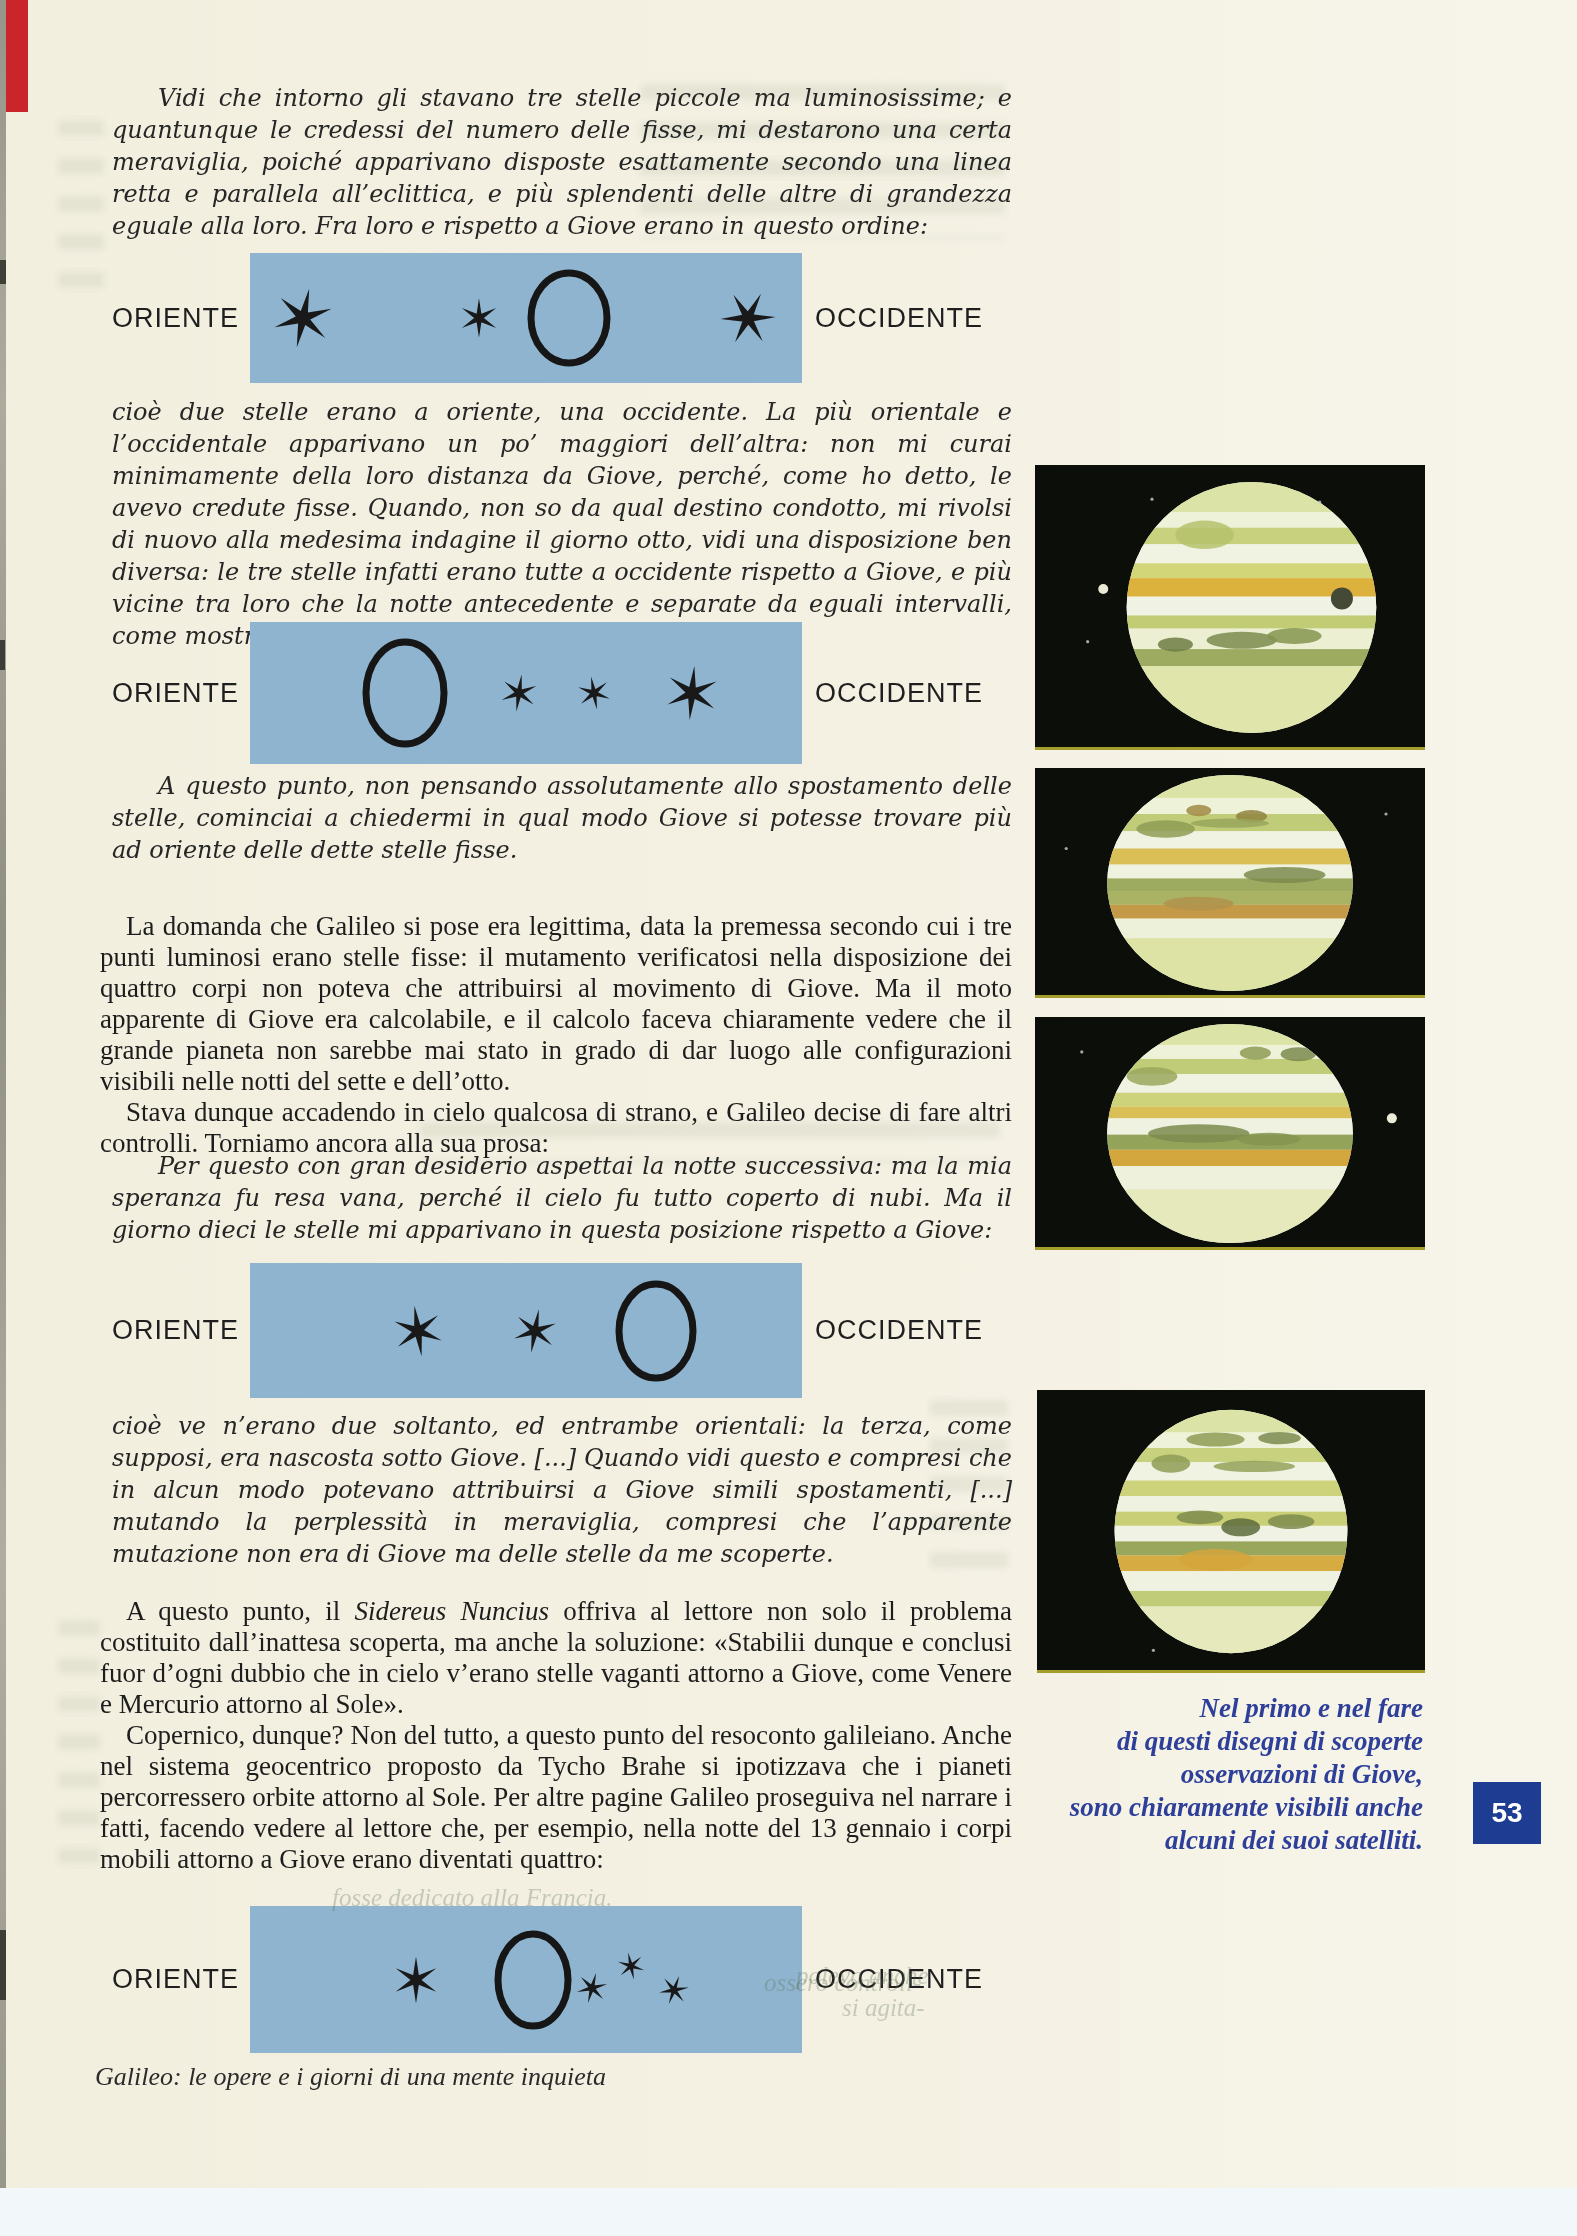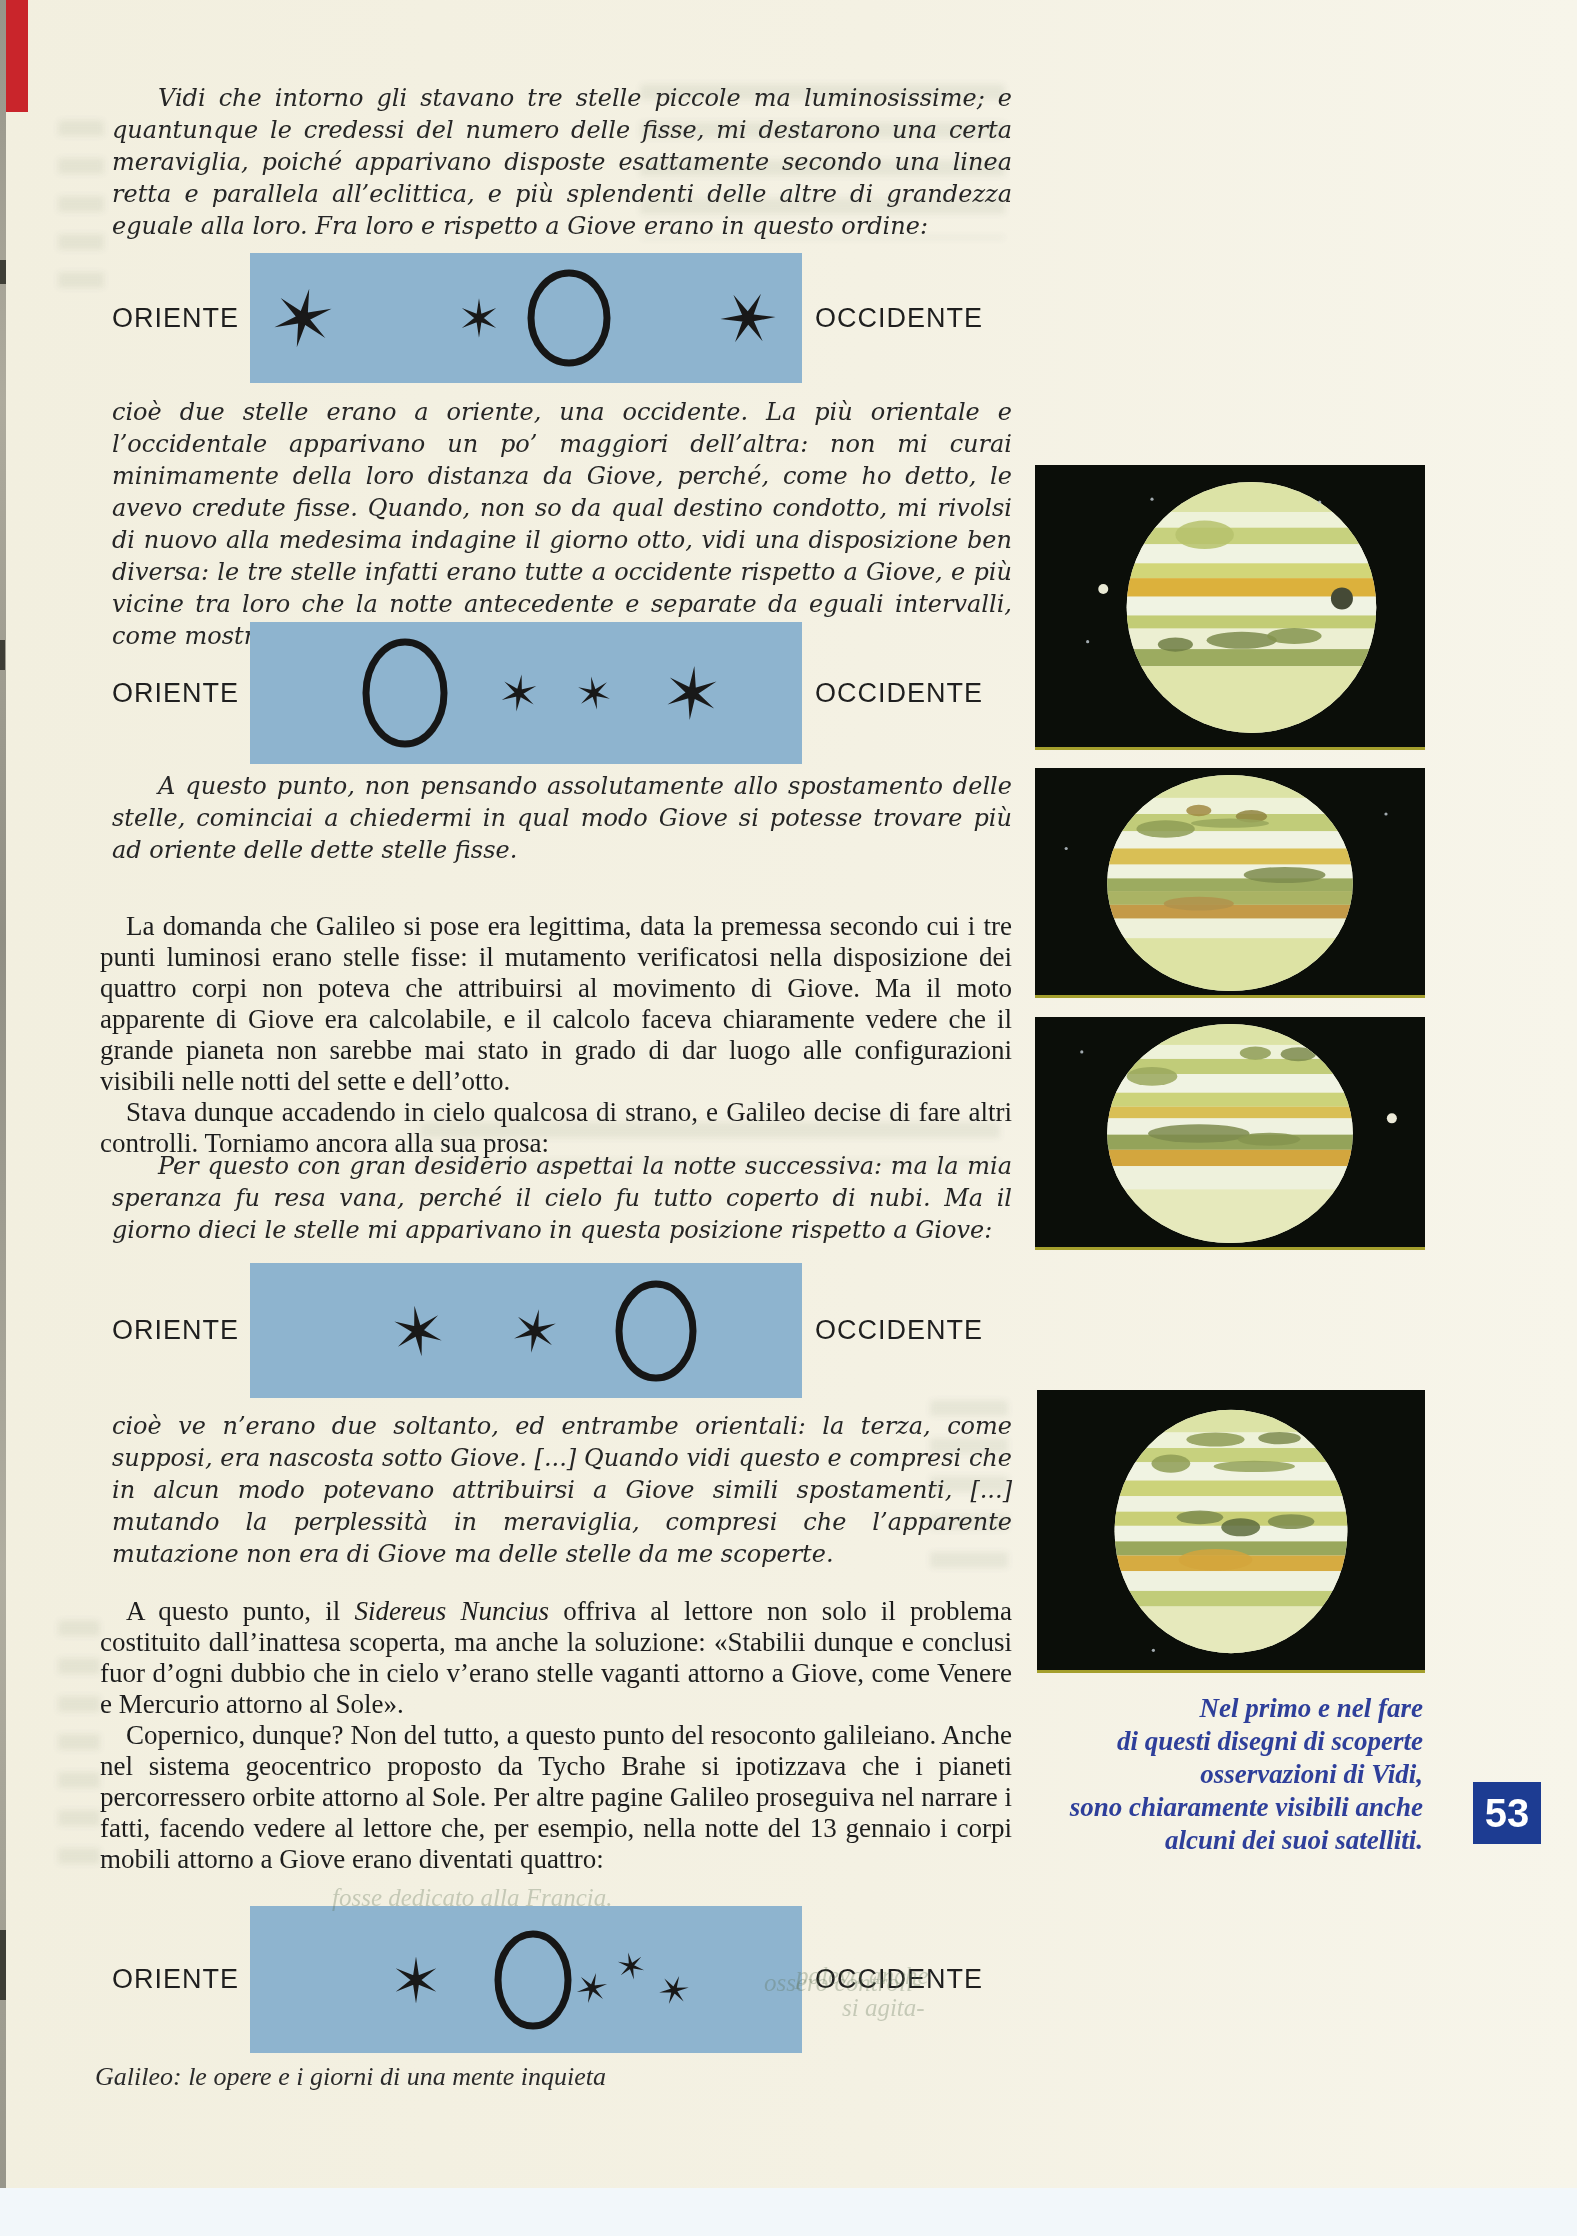--- a/index.html
+++ b/index.html
@@ -31,21 +31,21 @@
   
   .caption{position:absolute;left:1010px;top:1692px;width:413px;text-align:right;
            font-family:"Liberation Serif",serif;font-style:italic;font-weight:bold;
            font-size:27px;line-height:33px;color:#2e3f9a;}
   .footer{position:absolute;left:95px;top:2062px;width:700px;
           font-family:"Liberation Serif",serif;font-style:italic;
           font-size:26px;color:#2b2b2b;}
   .pnum{position:absolute;left:1473px;top:1782px;width:68px;height:62px;
         background:#1d3c92;display:flex;align-items:center;justify-content:center;
         font-family:"Liberation Sans",sans-serif;font-weight:bold;
-        font-size:40px;color:#ffffff;}
+        font-size:28px;color:#ffffff;}
   
   .ghost-text{position:absolute;font-family:"Liberation Serif",serif;
               font-style:italic;font-size:25px;color:#5a6e52;opacity:.3;
               filter:blur(.7px);white-space:nowrap;}
   .ghost-stripes{position:absolute;filter:blur(3px);opacity:.8;border-radius:4px;
      background:repeating-linear-gradient(180deg,rgba(110,125,95,.13) 0 16px,rgba(0,0,0,0) 16px 38px);}
   .left-edge{position:absolute;left:0;top:0;width:6px;height:2236px;opacity:.5;
      background:linear-gradient(180deg,#3a3a33 0%,#6a675c 18%,#2e2e28 42%,#6f6d62 70%,#3a3a33 100%);}
   .edge-mark{position:absolute;background:#26261f;opacity:.8;}
   .red-bar{position:absolute;left:6px;top:0;width:22px;height:112px;background:#c9252b;}
@@ -306,21 +306,21 @@
           <ellipse cx="254.14000000000001" cy="131.595" rx="23.279999999999998" ry="7.358" fill="#7c8b4d" opacity="0.85"></ellipse>
           <ellipse cx="178.48000000000002" cy="169.79999999999998" rx="36.86" ry="10.754" fill="#d3a43c" opacity="0.85"></ellipse>
         </g>
         <circle cx="116.39999999999999" cy="260.36" r="1.6" fill="#c8d2da" opacity="0.8"></circle>
         <rect x="0" y="280" width="388" height="3" fill="#cbc437" opacity="0.8"></rect>
       </svg></div>
 
   <div class="caption">
     <div>Nel primo e nel fare</div>
     <div>di questi disegni di scoperte</div>
-    <div>osservazioni di Vidi,</div>
+    <div>osservazioni di Giove,</div>
     <div>sono chiaramente visibili anche</div>
     <div>alcuni dei suoi satelliti.</div>
   </div>
 
   <div class="pnum">
     <span>53</span>
   </div>
 
   <div class="left-edge"></div>
   <div class="red-bar"></div>

